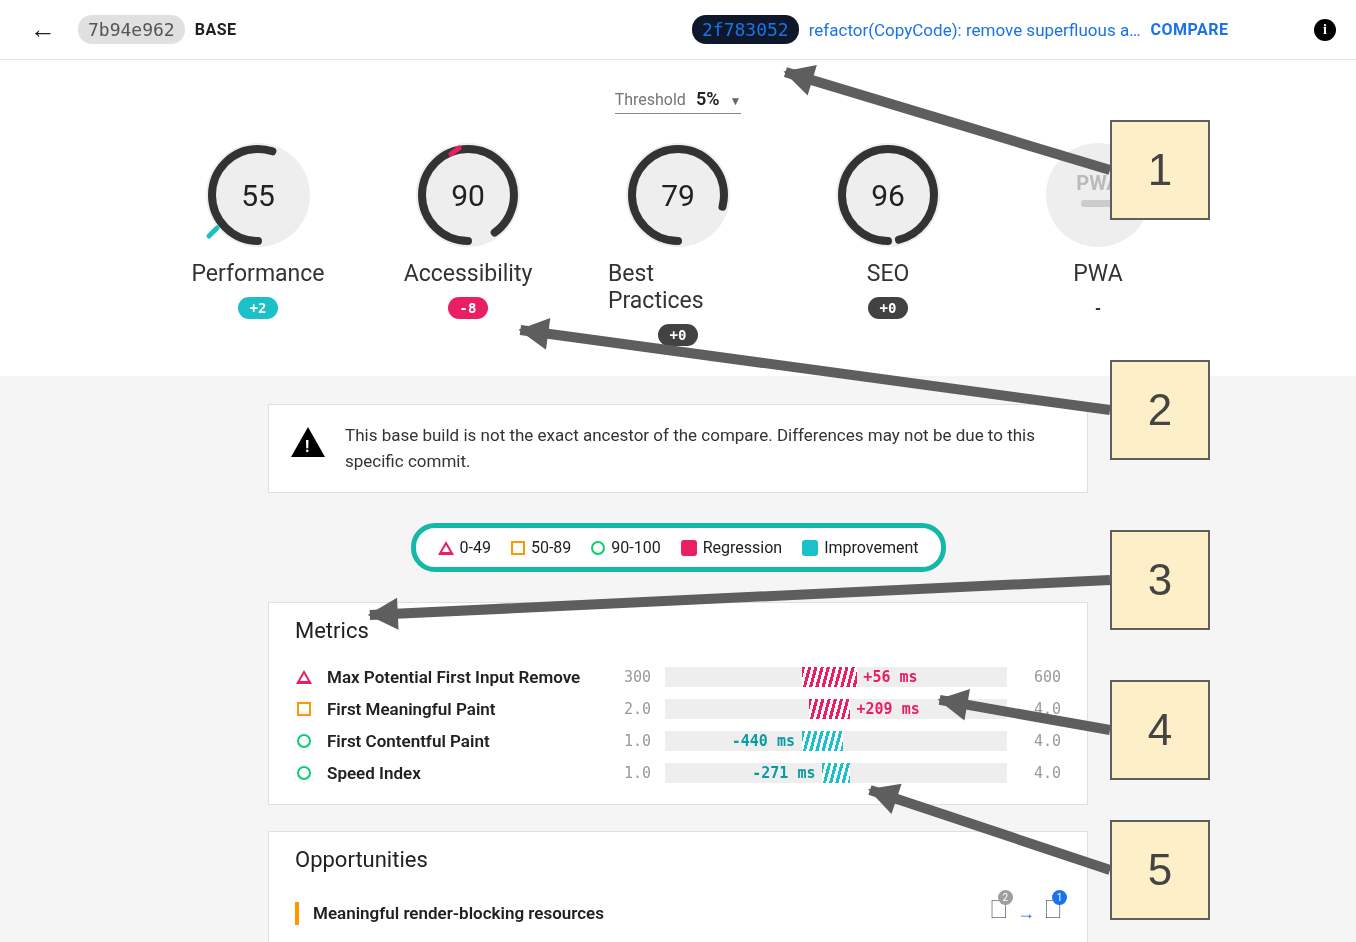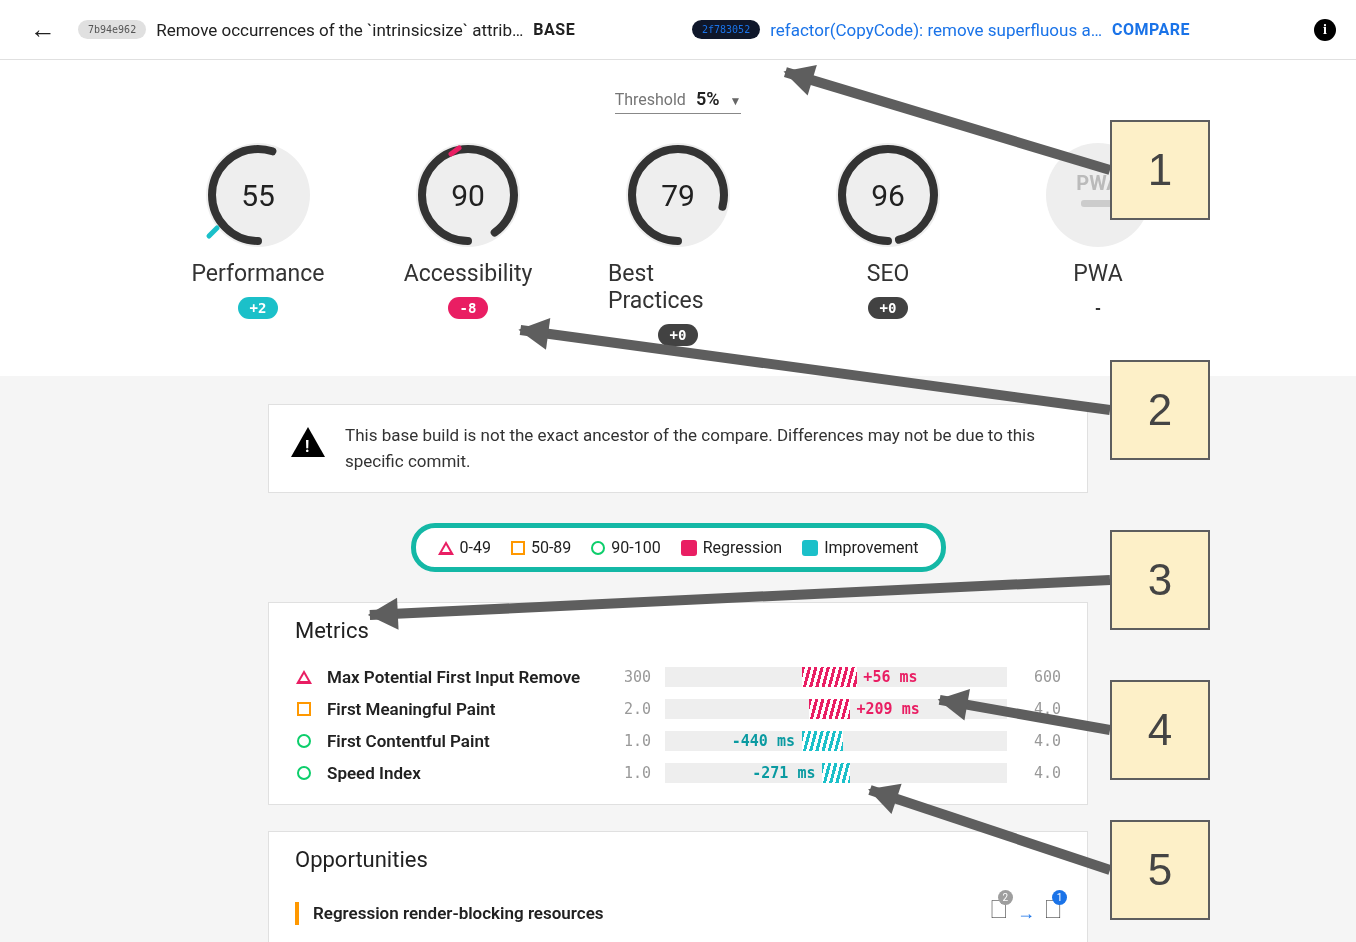--- a/index.html
+++ b/index.html
@@ -1,20 +1,20 @@
 <!DOCTYPE html>
 <html><head>
 <meta charset="utf-8">
 <style>
 * { box-sizing: border-box; margin: 0; padding: 0; }
 body { font-family: -apple-system, BlinkMacSystemFont, "Segoe UI", Roboto, sans-serif; background: #fff; color: #212121; width: 1356px; }
 .topbar { display: flex; align-items: center; padding: 14px 20px; border-bottom: 1px solid #e0e0e0; gap: 12px; }
 .back-arrow { font-size: 26px; cursor: pointer; padding: 0 10px; }
 .commit-half { display: flex; align-items: center; gap: 10px; flex: 1; overflow: hidden; }
-.commit-hash { font-family: ui-monospace, Menlo, Consolas, monospace; font-size: 10px; padding: 4px 10px; border-radius: 14px; background: #e0e0e0; color: #555; }
+.commit-hash { font-family: ui-monospace, Menlo, Consolas, monospace; font-size: 18px; padding: 4px 10px; border-radius: 14px; background: #e0e0e0; color: #555; }
 .commit-hash.compare { background: #0f172a; color: #1a73e8; }
 .commit-title { font-size: 17px; white-space: nowrap; overflow: hidden; text-overflow: ellipsis; }
 .commit-title.compare { color: #1a73e8; }
 .role-tag { font-weight: 700; font-size: 16px; letter-spacing: .5px; }
 .role-tag.compare { color: #1a73e8; }
 .info-icon { width: 22px; height: 22px; background: #000; color: #fff; border-radius: 50%; display: flex; align-items: center; justify-content: center; font-weight: 700; font-size: 14px; font-family: Georgia, serif; margin-left: 8px; cursor: pointer; }
 
 .filters { display: flex; justify-content: center; gap: 40px; padding: 28px 0 8px; }
 .filter { display: flex; align-items: baseline; gap: 10px; border-bottom: 1px solid #888; padding-bottom: 4px; }
 .filter-label { color: #757575; font-size: 16px; }
@@ -74,21 +74,20 @@
 .arrow-link { color: #1a73e8; }
 .anno-box { position: absolute; width: 100px; height: 100px; background: #fdf0c8; border: 2px solid #5e5e5e; display: flex; align-items: center; justify-content: center; font-size: 44px; color: #444; font-family: Arial, sans-serif; }
 </style>
 </head>
 <body>
 
 <div class="topbar">
   <div class="back-arrow">←</div>
   <div class="commit-half">
     <span class="commit-hash">7b94e962</span>
-    <span class="commit-title">Remove occurrences of the `intrinsicsize` attrib…</span>
     <span class="role-tag">BASE</span>
   </div>
   <div class="commit-half">
     <span class="commit-hash compare">2f783052</span>
     <span class="commit-title compare">refactor(CopyCode): remove superfluous a…</span>
     <span class="role-tag compare">COMPARE</span>
   </div>
   <div class="info-icon">i</div>
 </div>
 
@@ -232,21 +231,21 @@
     <div class="range-val">4.0</div>
           </div>
         </div>
     </div>
 
     <div class="card">
       <h2>Opportunities</h2>
       <div id="opps-list">
           <div class="opp-row">
             <div class="icon-slot"><span class="sq-icon"></span></div>
-    <div class="opp-name">Regression render-blocking resources</div>
+    <div class="opp-name">Meaningful render-blocking resources</div>
     <div class="opp-icons">
       <span class="doc-icon">🗋<span class="doc-badge" style="background:#9e9e9e">2</span></span>
       <span class="arrow-link">→</span>
       <span class="doc-icon">🗋<span class="doc-badge" style="background:#1a73e8">1</span></span>
     </div>
           </div>
         </div>
     </div>
   </div>
 </div>

